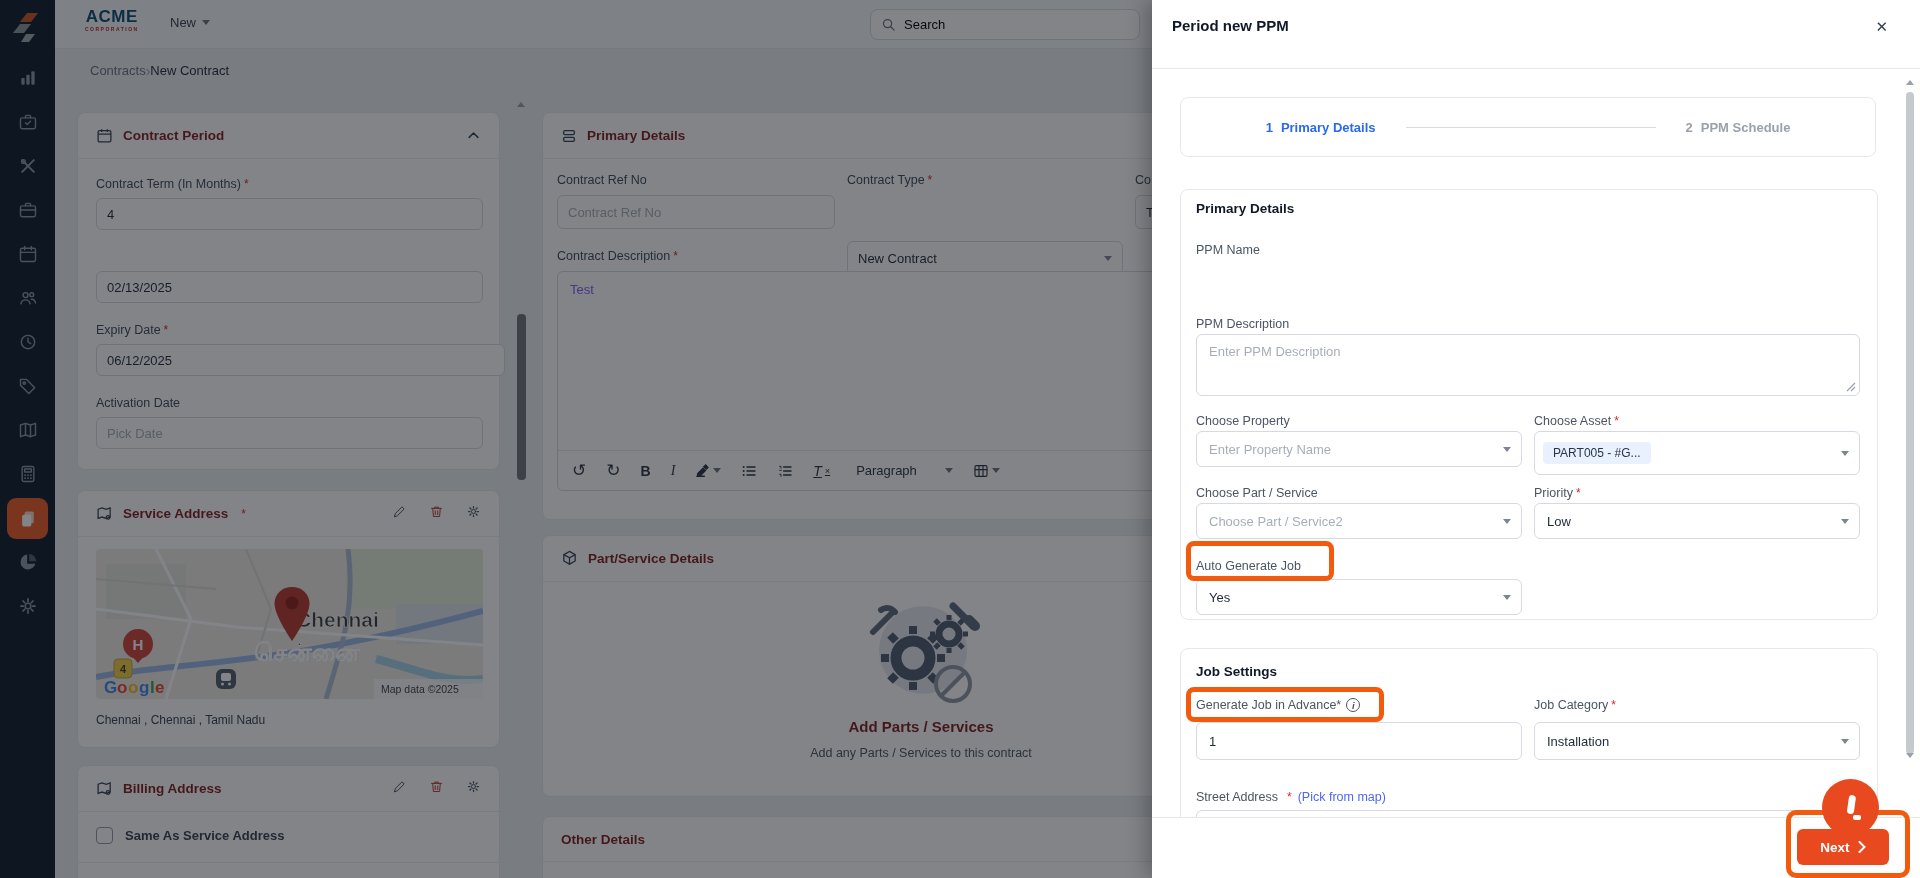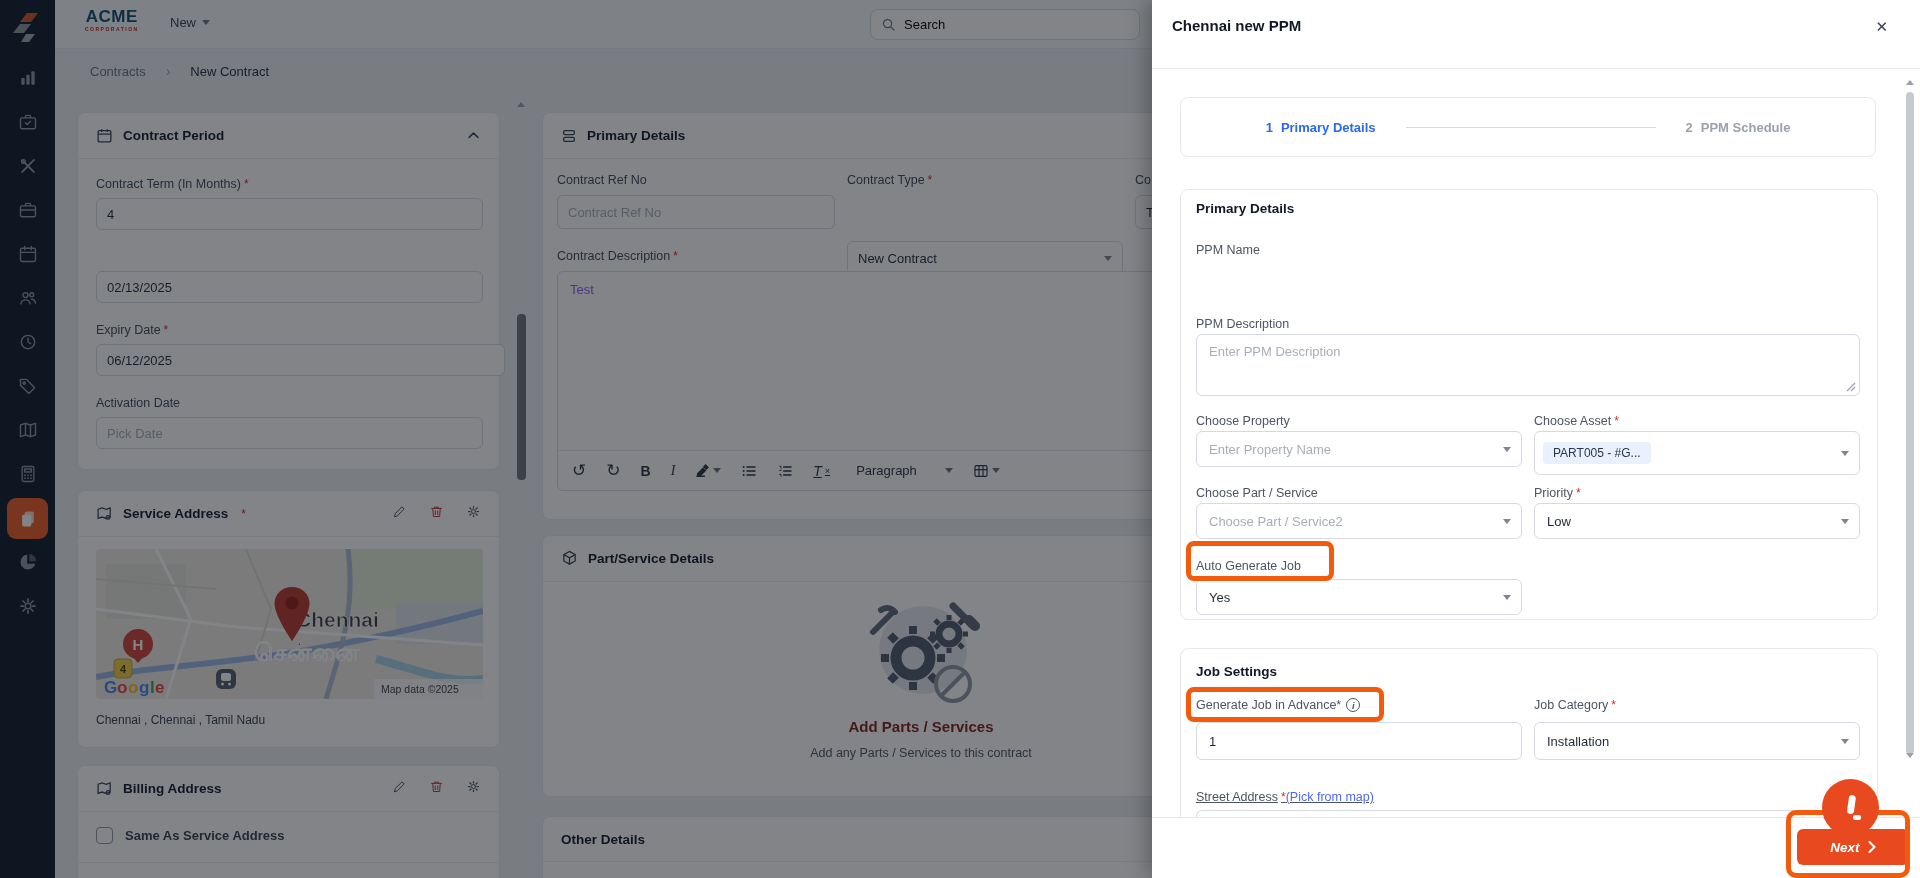--- a/index.html
+++ b/index.html
@@ -15,26 +15,26 @@
   
   .topbar{position:absolute;left:55px;top:0;width:1865px;height:49px;background:#f7f8f9;border-bottom:1px solid #e3e6ea;z-index:5;}
   .brand{position:absolute;left:30px;top:8px;text-align:center;line-height:1;}
   .brand .t{font-size:17px;font-weight:900;color:#0c4a6e;letter-spacing:.5px;}
   .brand .b{font-size:5px;font-weight:700;color:#c41e1e;letter-spacing:1.5px;margin-top:2px;}
   .menu-new{position:absolute;left:115px;top:15px;font-size:13px;color:#374151;display:flex;align-items:center;gap:6px;}
   .search{position:absolute;left:815px;top:9px;width:270px;height:31px;border:1px solid #d5dae0;border-radius:8px;background:#fff;display:flex;align-items:center;padding:0 10px;gap:8px;}
   .search .ph{font-size:13px;color:#000000;}
   .caret-dn{width:0;height:0;border-left:4px solid transparent;border-right:4px solid transparent;border-top:5px solid #6b7280;}
   
-  .crumbs{position:absolute;left:90px;top:63px;font-size:13px;display:flex;align-items:center;gap:20px;z-index:5;}
+  .crumbs{position:absolute;left:90px;top:63px;font-size:13px;display:flex;gap:0;z-index:5;}
   .crumbs .p{color:#6b7280;} .crumbs .sep{color:#9ca3af;font-size:14px;} .crumbs .c{color:#1f2937;font-weight:500;}
   
   .card{position:absolute;background:#fff;border:1px solid #e7e9ec;border-radius:8px;z-index:5;}
   .card-h{height:46px;display:flex;align-items:center;padding:0 18px;border-bottom:1px solid #eceef1;gap:10px;}
-  .card-h .ttl{font-size:13.5px;font-weight:700;color:#0f172a;}
+  .card-h .ttl{font-size:13.5px;font-weight:700;color:#7f1d1d;}
   .req{color:#dc2626;margin-left:3px;font-size:12px;}
   .hicons{margin-left:auto;display:flex;gap:22px;align-items:center;}
   .hicons svg{stroke:#475569;fill:none;stroke-width:1.6;stroke-linecap:round;stroke-linejoin:round;}
   .hicons .danger svg{stroke:#bf3a30;}
   .lbl{font-size:12.5px;color:#3f4a5a;font-weight:500;}
   .inp{border:1px solid #d6dae0;border-radius:6px;background:#fff;font-size:13px;color:#1f2937;display:flex;align-items:center;padding:0 10px;}
   .ph{color:#a8aeb9;}
   .selc{position:relative;}
   .selc .cr{position:absolute;right:10px;top:50%;margin-top:-2px;width:0;height:0;border-left:4.5px solid transparent;border-right:4.5px solid transparent;border-top:5px solid #7b8594;}
   
@@ -439,21 +439,21 @@
   </section>
 
   <div class="abs" style="left:515px;top:98px;width:12px;height:780px;z-index:6;">
     <div class="scr-arrow" style="margin:4px auto 0;"></div>
     <div class="sb-thumb" style="left:1.5px;top:216px;width:9px;height:166px;background:#6e7378;"></div>
   </div>
 
   <div class="backdrop"></div>
 
   <section class="drawer">
-    <div class="d-title">Chennai new PPM</div>
+    <div class="d-title">Period new PPM</div>
     <div class="d-close">✕</div>
     <div class="d-div"></div>
 
     <div class="d-card" style="left:28px;top:97px;width:696px;height:60px;display:flex;align-items:center;justify-content:center;">
       <div class="step on">
         <span class="n">1</span>
         <span>Primary Details</span>
       </div>
       <div style="width:250px;border-top:1px solid #d8dbe0;margin:0 30px;"></div>
       <div class="step off">
@@ -517,29 +517,29 @@
     <div class="d-inp" style="left:44px;top:722px;width:326px;height:38px;">
         <span>1</span>
       </div>
 
     <div class="d-lbl" style="left:382px;top:698px;"><span>Job Category</span><span class="req">*</span></div>
     <div class="d-inp selc" style="left:382px;top:722px;width:326px;height:38px;">
         <span>Installation</span>
         <span class="cr"></span>
       </div>
 
-    <div class="d-lbl" style="left:44px;top:790px;display:flex;text-decoration:underline;">
+    <div class="d-lbl" style="left:44px;top:790px;display:flex;gap:6px;">
       <span>Street Address</span>
         <span class="req">*</span>
       <span class="link">(Pick from map)</span>
     </div>
     <div class="d-inp" style="left:44px;top:810px;width:664px;height:30px;"></div>
 
     <div class="abs" style="left:0;top:817px;width:768px;height:61px;background:#fff;border-top:1px solid #e6e8eb;z-index:55;"></div>
-    <div class="next-btn" style="left:645px;top:829px;width:112px;height:36px;z-index:58;font-style:italic;">
+    <div class="next-btn" style="left:645px;top:829px;width:92px;height:36px;z-index:58;">
       <span>Next</span>
       <svg width="8" height="12" viewBox="0 0 8 12">
           <path d="M1.5 1l5 5-5 5" stroke="#fff" stroke-width="2" fill="none" stroke-linecap="round"></path>
         </svg>
     </div>
 
     <div class="abs" style="left:752px;top:76px;width:12px;height:740px;">
       <div class="scr-arrow" style="margin:4px auto 4px;"></div>
       <div class="sb-thumb" style="left:2px;top:16px;width:8px;height:662px;background:#c6c9cd;"></div>
       <div class="scr-arrow dn" style="margin:668px auto 0;"></div>

